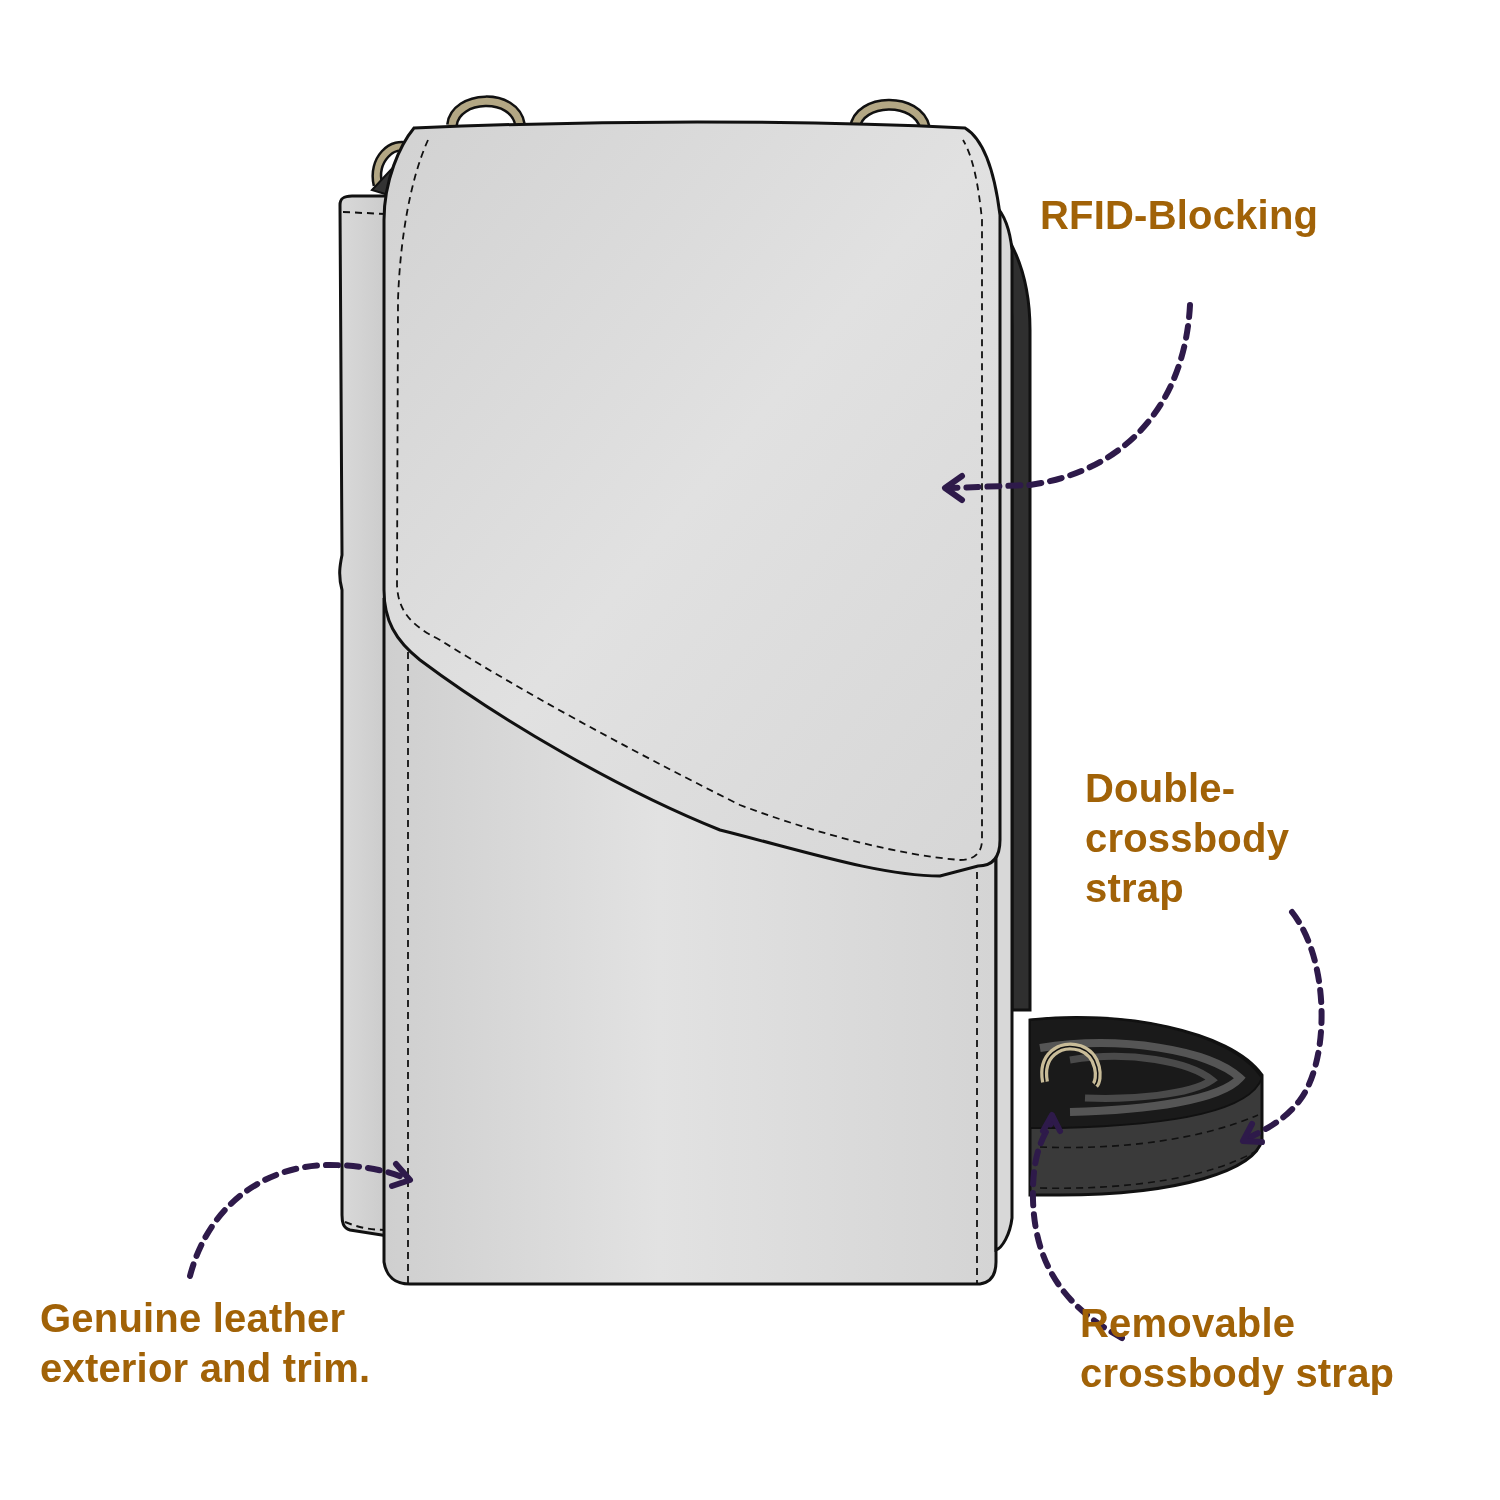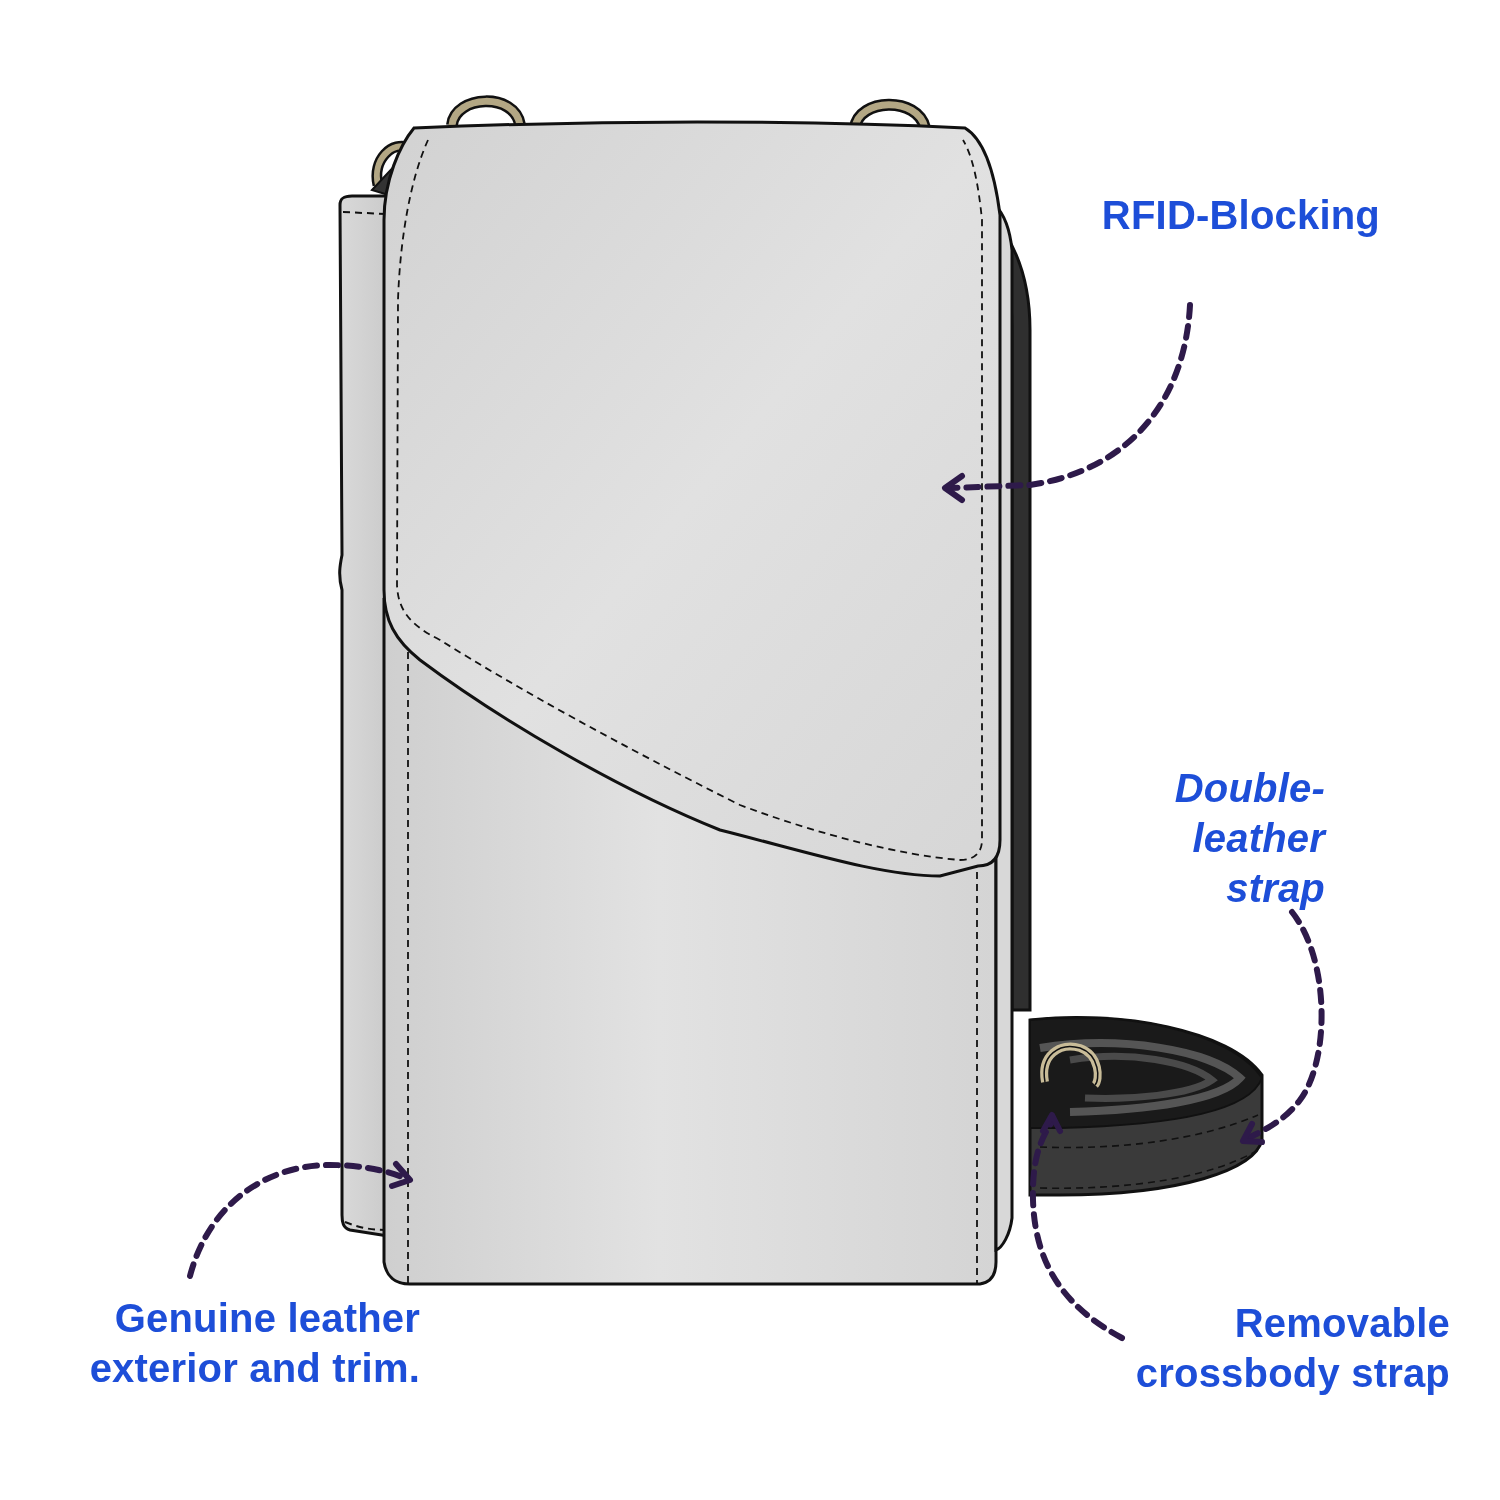--- a/index.html
+++ b/index.html
@@ -2,30 +2,30 @@
 <html><head>
 <meta charset="utf-8">
 <style>
   html, body { margin: 0; padding: 0; background: #ffffff; }
   body { width: 1500px; height: 1500px; position: relative; overflow: hidden; }
   #stage { position: absolute; left: 0; top: 0; width: 1500px; height: 1500px; }
   .callout {
     position: absolute;
     font-family: "Liberation Sans", "DejaVu Sans", sans-serif;
     font-weight: 700;
-    color: #1d4ed8;
+    color: #a16207;
     font-size: 40px;
     line-height: 50px;
-    text-align: right;
+    text-align: left;
     white-space: nowrap;
     letter-spacing: 0.2px;
   }
   .callout span { display: block; }
   #c-rfid { left: 1040px; top: 190px; width: 340px; }
-  #c-double { left: 1085px; top: 763px; width: 240px; font-style: italic; }
+  #c-double { left: 1085px; top: 763px; width: 240px; }
   #c-leather { left: 40px; top: 1293px; width: 380px; }
   #c-strap { left: 1080px; top: 1298px; width: 370px; }
 </style>
 </head>
 <body>
 
 <div id="stage">
   <svg width="1500" height="1500" viewBox="0 0 1500 1500" xmlns="http://www.w3.org/2000/svg">
     <defs>
       <linearGradient id="frontGrad" x1="0" y1="0" x2="1" y2="0">
@@ -98,21 +98,21 @@
       <path d="M1043 1131 L1052 1115 L1060 1131"></path>
     </g>
   </svg>
 
   <div class="callout" id="c-rfid">
     <span>RFID-Blocking</span>
   </div>
 
   <div class="callout" id="c-double">
     <span>Double-</span>
-    <span>leather</span>
+    <span>crossbody</span>
     <span>strap</span>
   </div>
 
   <div class="callout" id="c-leather">
     <span>Genuine leather</span>
     <span>exterior and trim.</span>
   </div>
 
   <div class="callout" id="c-strap">
     <span>Removable</span>

